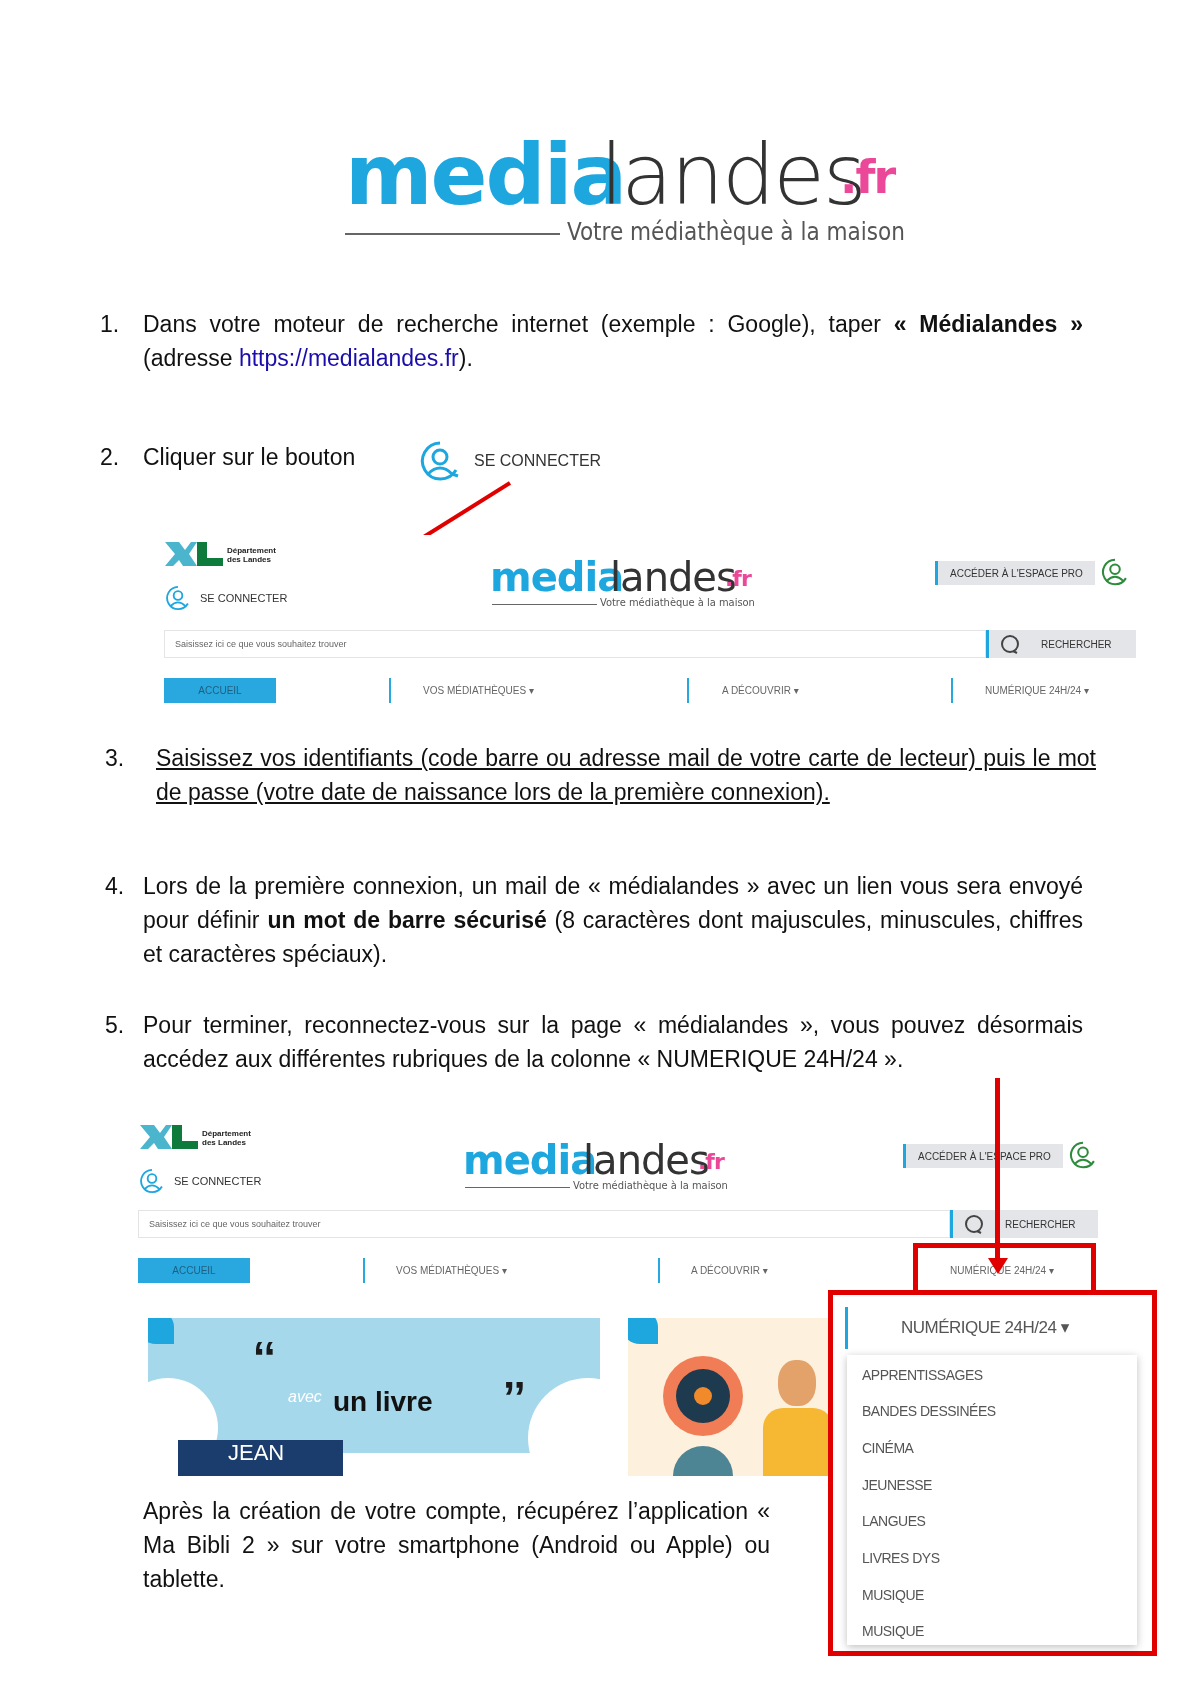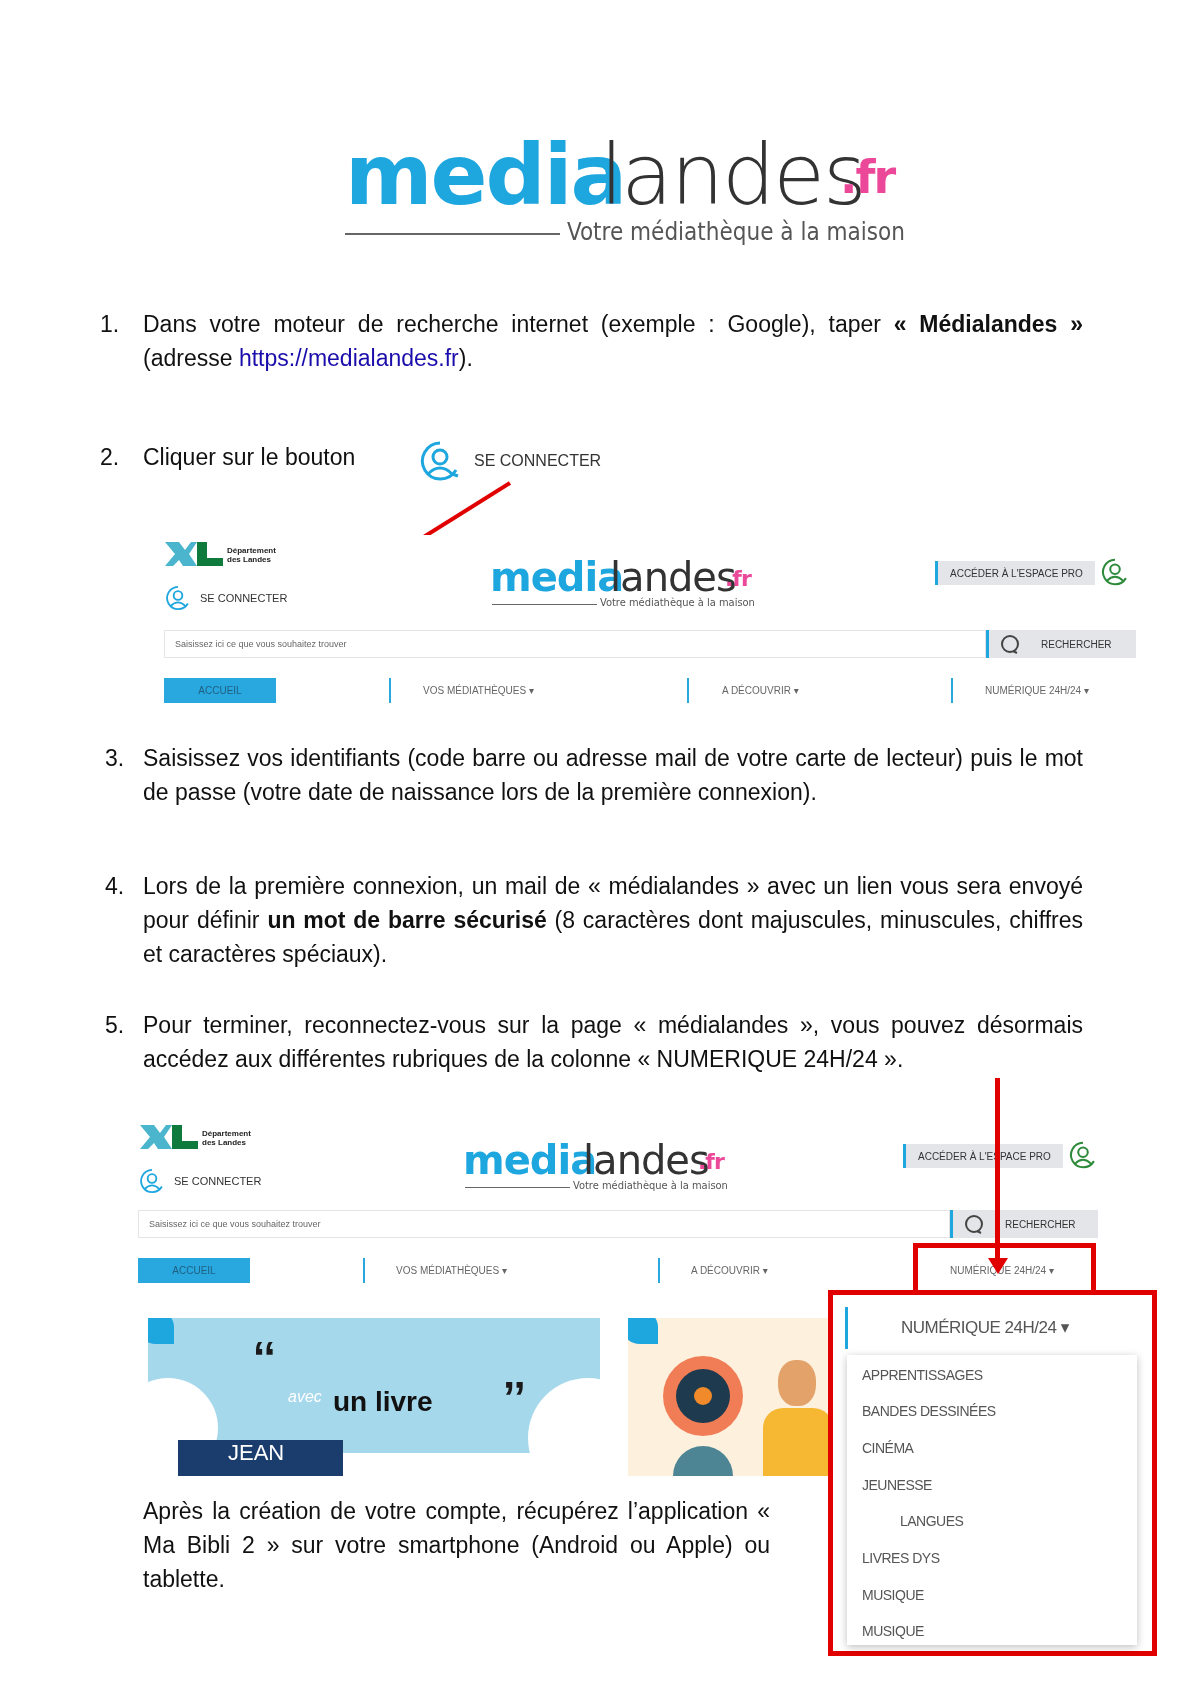--- a/index.html
+++ b/index.html
@@ -114,21 +114,21 @@
   <div class="nav-home" style="left:4px;top:143px;width:112px;height:25px;">ACCUEIL</div>
   <div class="nav-sep" style="left:229px;top:143px;height:25px;"></div>
   <div class="nav-item" style="left:263px;top:143px;height:25px;">VOS MÉDIATHÈQUES ▾</div>
   <div class="nav-sep" style="left:527px;top:143px;height:25px;"></div>
   <div class="nav-item" style="left:562px;top:143px;height:25px;">A DÉCOUVRIR ▾</div>
   <div class="nav-sep" style="left:791px;top:143px;height:25px;"></div>
   <div class="nav-item" style="left:825px;top:143px;height:25px;">NUMÉRIQUE 24H/24 ▾</div>
 </div>
 
 <div class="num" style="left:105px;top:741px;">3.</div>
-<div class="para" style="left:143px;top:741px;width:940px;">Saisissez vos identifiants (code barre ou adresse mail de votre carte de lecteur) puis le mot de passe (votre date de naissance lors de la première connexion).</div>
+<div class="para" style="left:156px;top:741px;width:940px;text-decoration:underline;">Saisissez vos identifiants (code barre ou adresse mail de votre carte de lecteur) puis le mot de passe (votre date de naissance lors de la première connexion).</div>
 
 <div class="num" style="left:105px;top:869px;">4.</div>
 <div class="para" style="left:143px;top:869px;width:940px;">
   <span>Lors de la première connexion, un mail de « médialandes » avec un lien vous sera envoyé pour définir </span><b>un mot de barre sécurisé</b><span> (8 caractères dont  majuscules, minuscules, chiffres et caractères spéciaux).</span>
 </div>
 
 <div class="num" style="left:105px;top:1008px;">5.</div>
 <div class="para" style="left:143px;top:1008px;width:940px;">Pour terminer, reconnectez-vous sur la page « médialandes », vous pouvez désormais accédez aux différentes rubriques de la colonne « NUMERIQUE 24H/24 ».</div>
 
 <div class="site" style="left:138px;top:1118px;width:960px;height:180px;">
@@ -208,20 +208,20 @@
 
 <div class="red-box" style="left:913px;top:1243px;width:183px;height:53px;"></div>
 <div class="red-box" style="left:828px;top:1290px;width:329px;height:366px;background:#fff;">
   <div class="abs" style="left:12px;top:12px;width:3px;height:42px;background:#1ea6df;"></div>
   <div class="abs" style="left:68px;top:22px;font-size:17px;color:#555;letter-spacing:-0.5px;white-space:nowrap;">NUMÉRIQUE 24H/24 ▾</div>
   <div class="dropdown" style="left:14px;top:60px;width:290px;height:290px;">
     <div class="dd-item" style="top:12px;">APPRENTISSAGES</div>
     <div class="dd-item" style="top:48px;text-align:center;">BANDES DESSINÉES</div>
     <div class="dd-item" style="top:85px;">CINÉMA</div>
     <div class="dd-item" style="top:122px;">JEUNESSE</div>
-    <div class="dd-item" style="top:158px;margin-left:38px;">LANGUES</div>
+    <div class="dd-item" style="top:158px;">LANGUES</div>
     <div class="dd-item" style="top:195px;">LIVRES DYS</div>
     <div class="dd-item" style="top:232px;">MUSIQUE</div>
     <div class="dd-item" style="top:268px;">MUSIQUE</div>
   </div>
 </div>
 
 <div class="para" style="left:143px;top:1494px;width:627px;">Après la création de votre compte, récupérez l’application « Ma Bibli 2 » sur votre smartphone (Android ou Apple) ou tablette.</div>
 
 </body></html>

